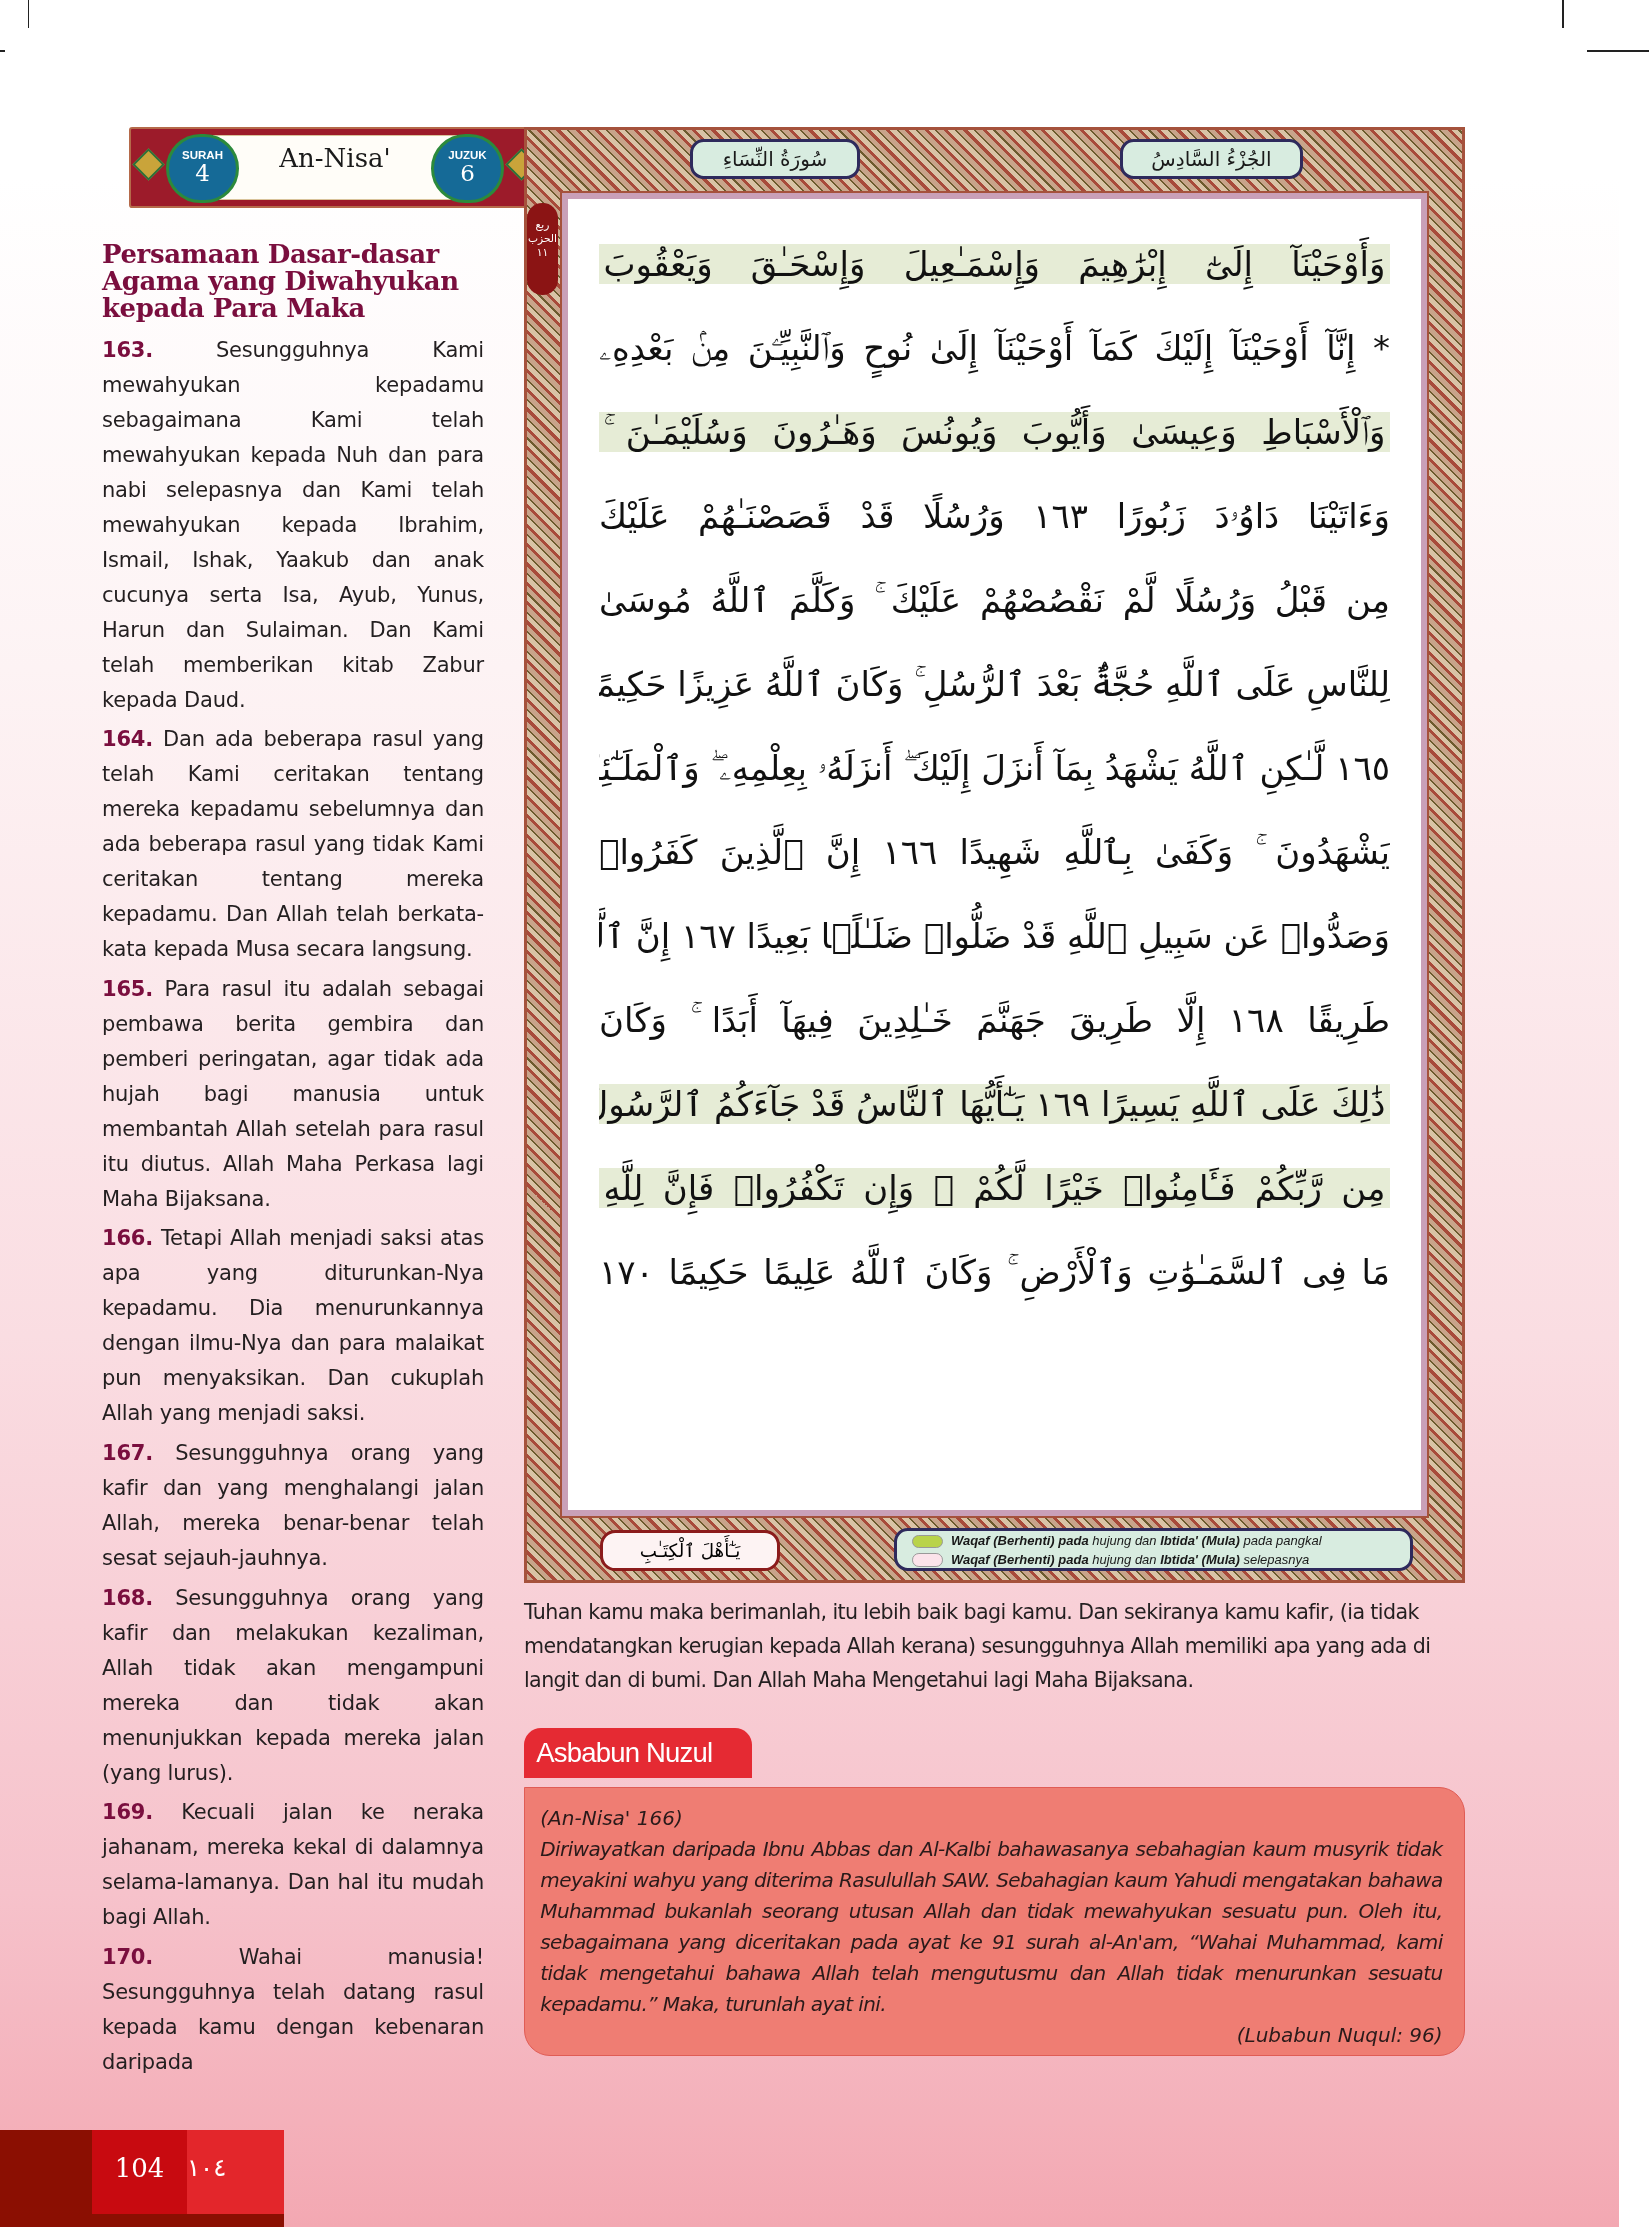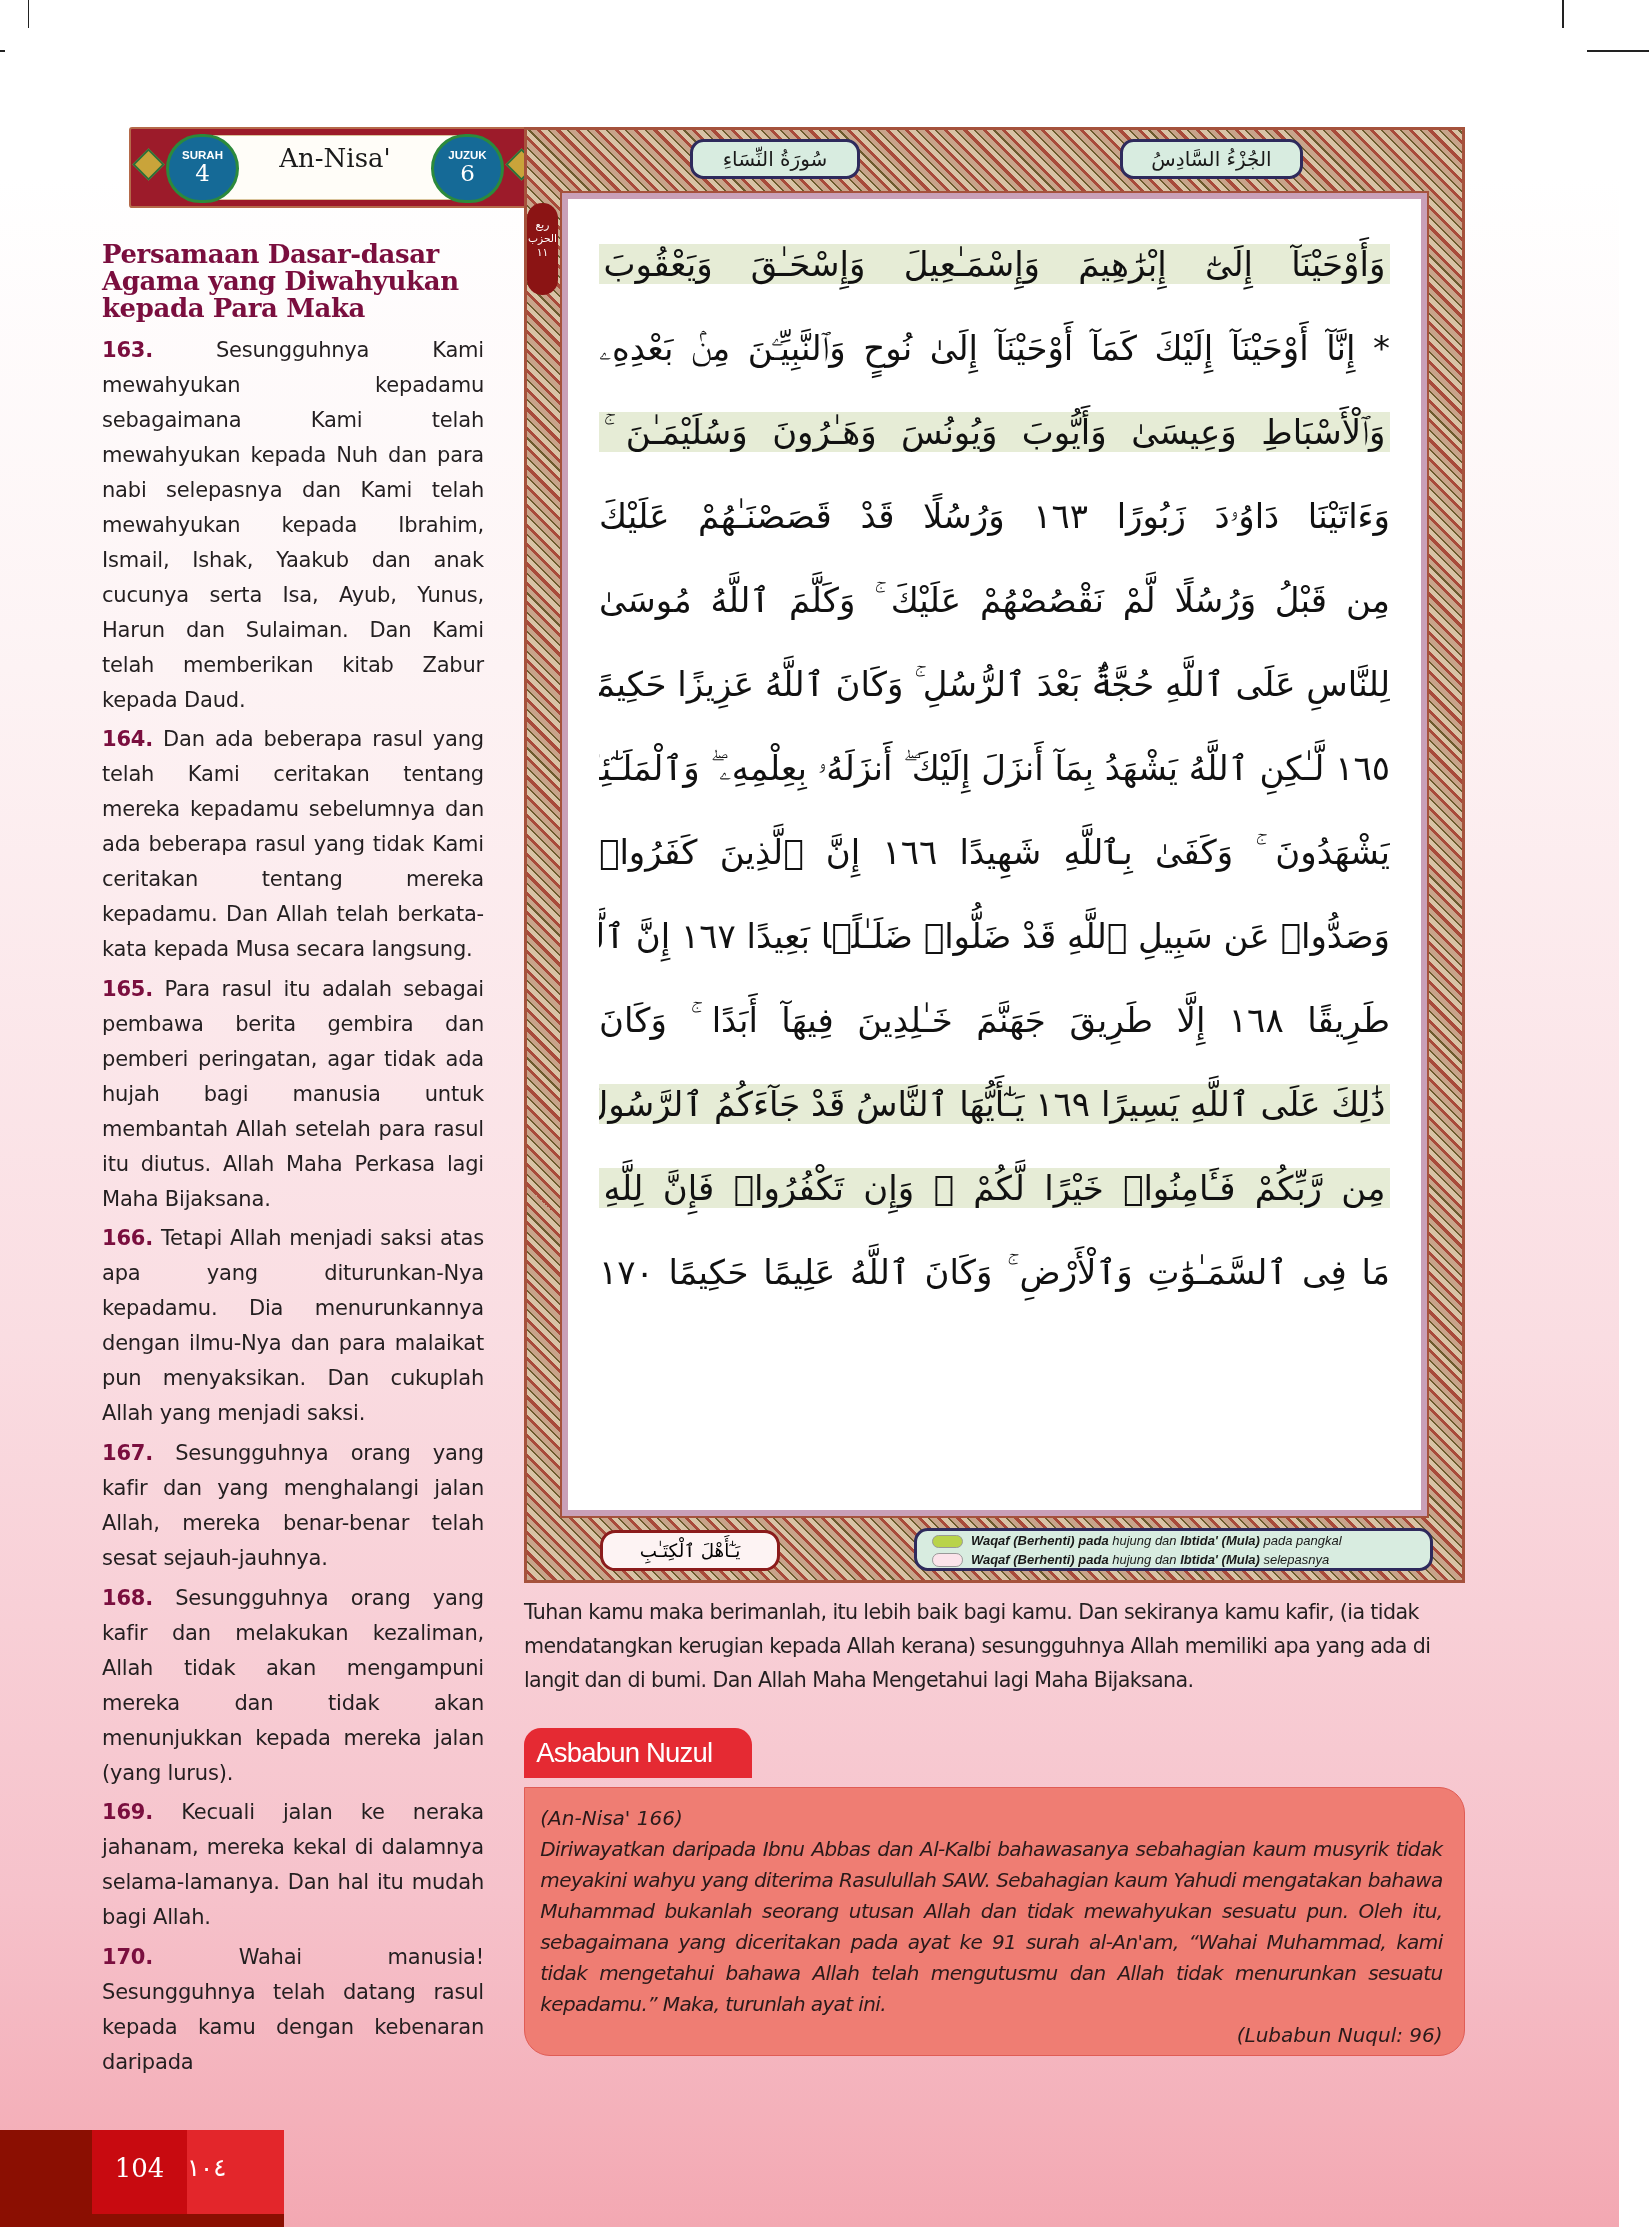--- a/index.html
+++ b/index.html
@@ -74,21 +74,21 @@
   }
   .hl { background: #e6ecd6; padding: 0 4.6px; }
 
   .footer-cart {
     position: absolute; left: 73px; bottom: 9.2px; width: 180px; height: 41px; background: #fdf3f3;
     border: 3.1px solid #8b1b1b; border-radius: 15.3px; text-align: center; font-size: 18.3px; line-height: 35px; direction: rtl;
   }
   .legend {
     position: absolute; left: 367px; bottom: 9.2px; width: 519px; height: 43px; background: #d8ece0;
     border: 3.1px solid #2e2a5c; border-radius: 13.7px; padding: 1.5px 15.3px;
-    font-family: "Liberation Sans", sans-serif; font-style: italic; font-size: 13px; line-height: 18.3px; color: #1a1a1a; margin-left: 20px;
+    font-family: "Liberation Sans", sans-serif; font-style: italic; font-size: 13px; line-height: 18.3px; color: #1a1a1a;
   }
   .legend-row { display: flex; align-items: center; gap: 7.6px; }
   .legend-row b { font-weight: bold; }
   .swatch { width: 31px; height: 13.7px; border-radius: 6.9px; border: 0.8px solid #999; }
 
   
   .continuation {
     position: absolute; left: 524px; top: 1595px; width: 941px;
     font-family: "DejaVu Sans", sans-serif; font-size: 20.6px; line-height: 34px; color: #231f20; letter-spacing: -0.6px;
   }

